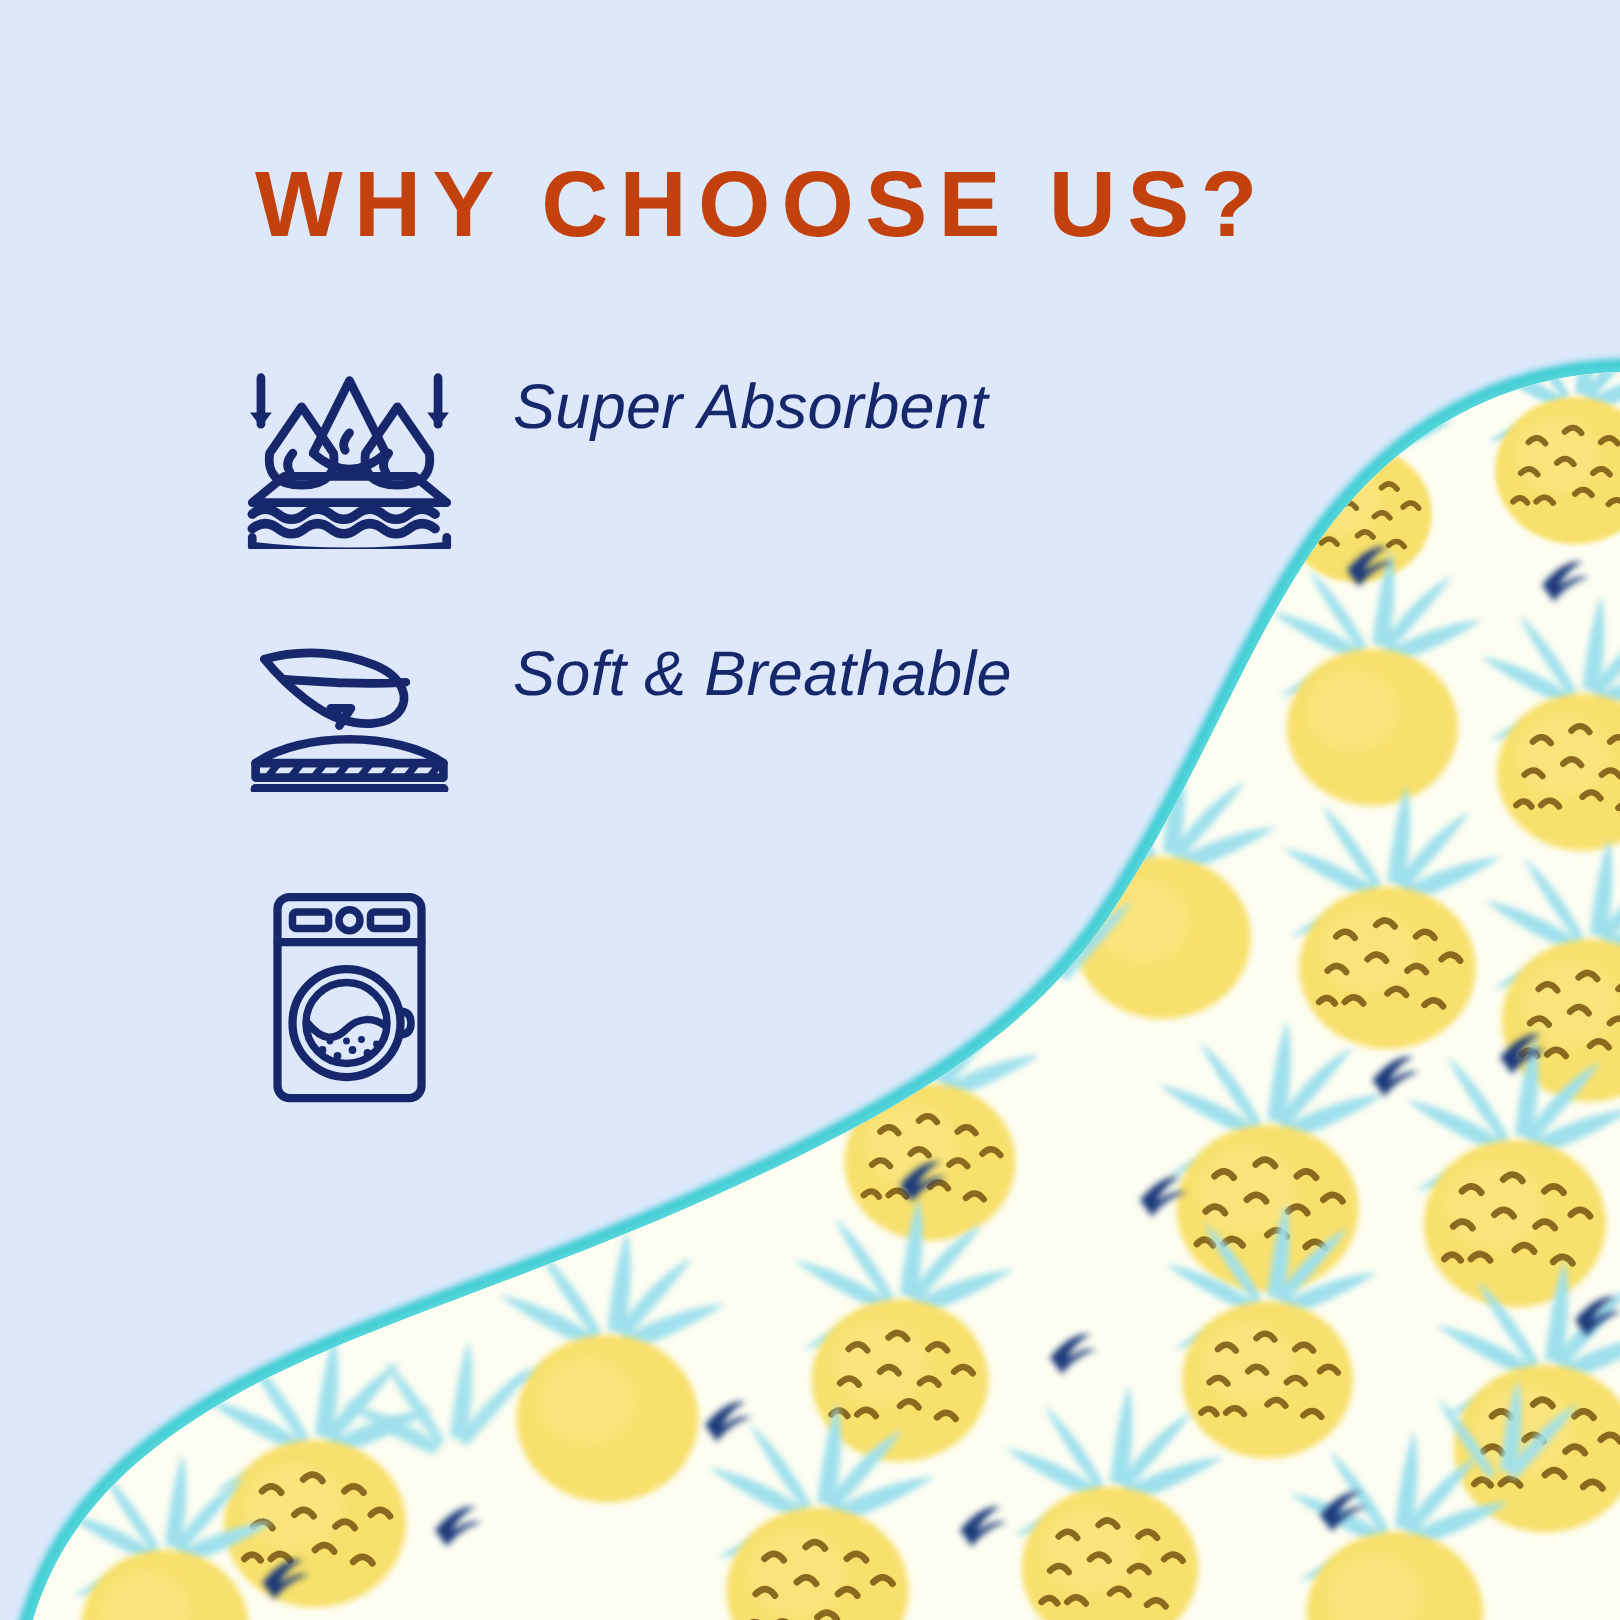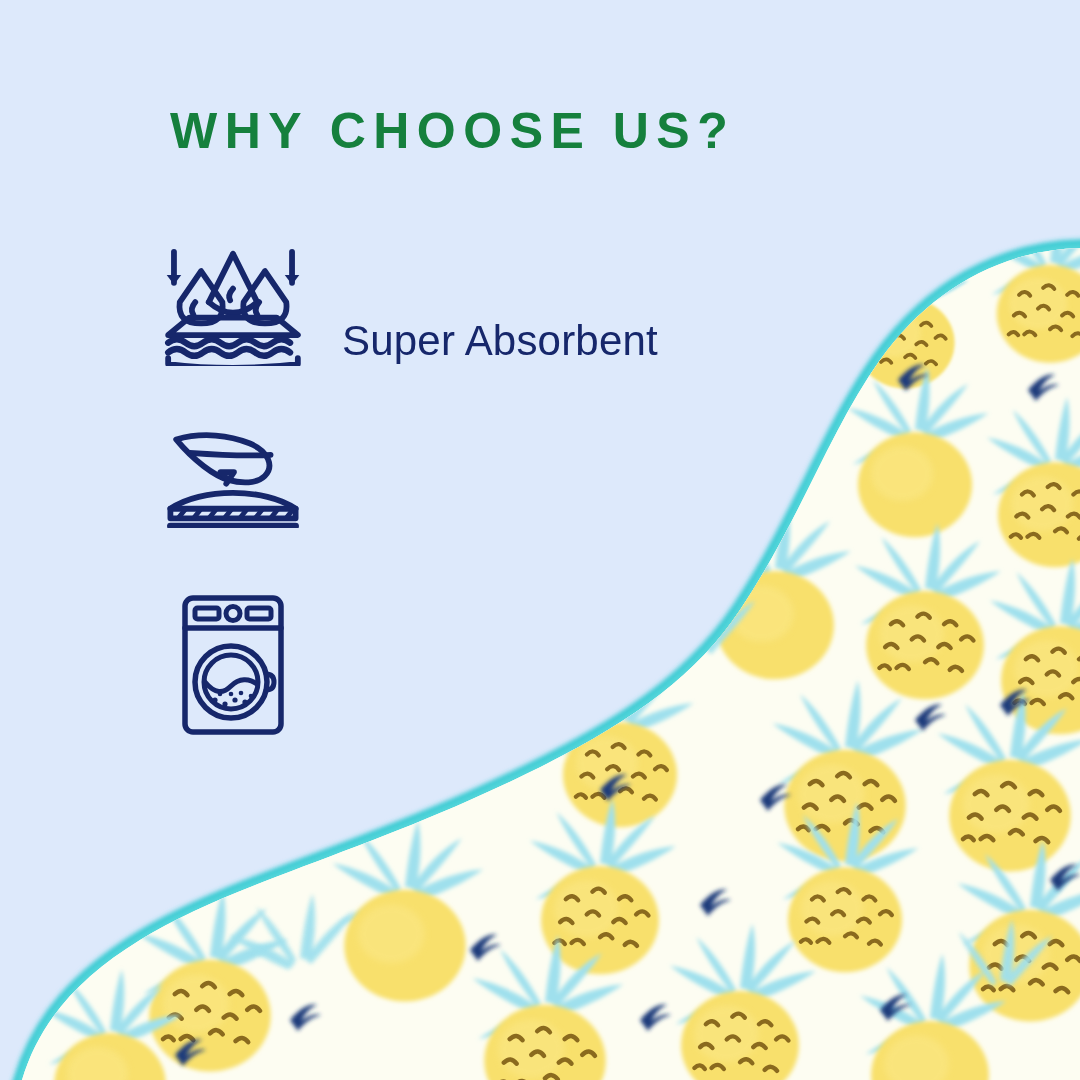--- a/index.html
+++ b/index.html
@@ -10,26 +10,26 @@
     position:relative;
   }
   #stage{position:absolute;inset:0;width:1080px;height:1080px;overflow:hidden;}
 
   
   #fabric-art{position:absolute;left:0;top:0;width:1080px;height:1080px;}
 
   
   #page-title{
     position:absolute;left:170px;top:106px;
-    font-size:50px;font-weight:700;letter-spacing:7.5px;
-    color:#15803d;white-space:nowrap;line-height:1;
+    font-size:62px;font-weight:700;letter-spacing:7.5px;
+    color:#c2410c;white-space:nowrap;line-height:1;
   }
 
   
-  .feature-row{position:absolute;display:flex;align-items:flex-end;}
+  .feature-row{position:absolute;display:flex;align-items:flex-start;font-style:italic;}
   #feature-row-0{left:160px;top:246px;}
   #feature-row-1{left:160px;top:424px;}
   #feature-row-2{left:160px;top:590px;}
 
   .feature-icon{width:146px;height:auto;flex:0 0 146px;display:block;}
   #feature-row-0 .feature-icon{height:120px;}
   #feature-row-1 .feature-icon{height:104px;}
   #feature-row-2 .feature-icon{height:150px;}
 
   .feature-label{
@@ -225,20 +225,21 @@
         <path d="M50,98 L58,88"></path>
         <path d="M66,98 L74,88"></path>
         <path d="M82,98 L90,88"></path>
         <path d="M98,98 L106,88"></path>
         <path d="M114,98 L122,88"></path>
         <path d="M130,98 L138,88"></path>
       </g>
 
       <path d="M10,106 L140,106" stroke-width="7"></path>
     </svg>
+    <div class="feature-label">Soft &amp; Breathable</div>
   </div>
 
   <div class="feature-row" id="feature-row-2">
     <svg class="feature-icon" viewBox="0 0 128 150" xmlns="http://www.w3.org/2000/svg" fill="none" stroke="#16276b" stroke-width="5.5" stroke-linecap="round" stroke-linejoin="round">
 
       <rect x="16" y="8" width="96" height="134" rx="8"></rect>
 
       <path d="M16,38 L112,38"></path>
 
       <rect x="26" y="18" width="24" height="11" rx="2.5" stroke-width="5"></rect>

